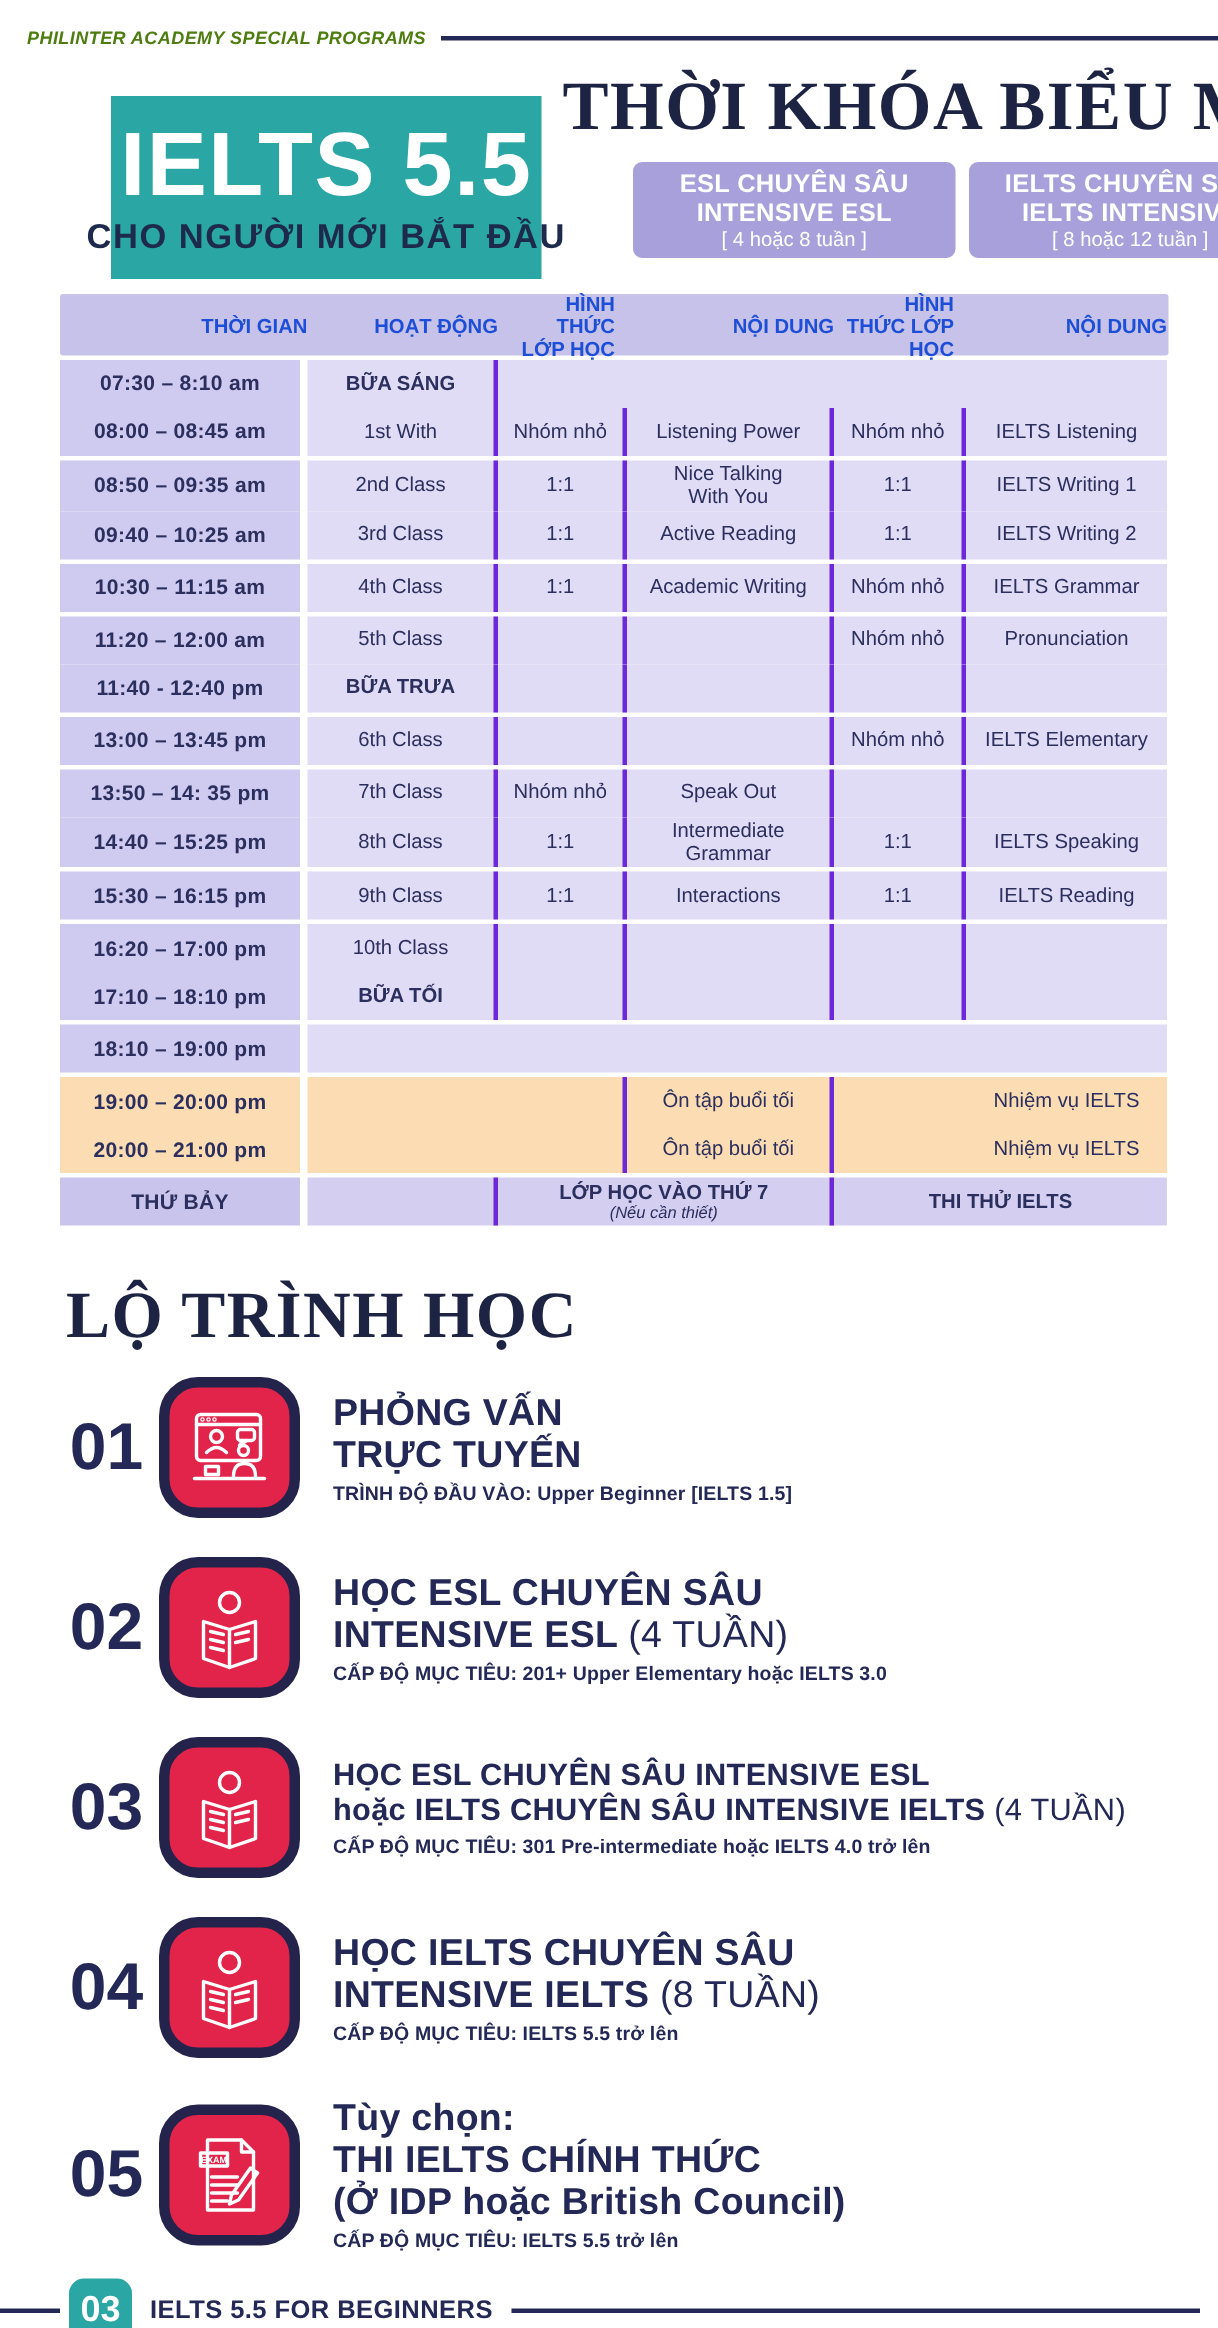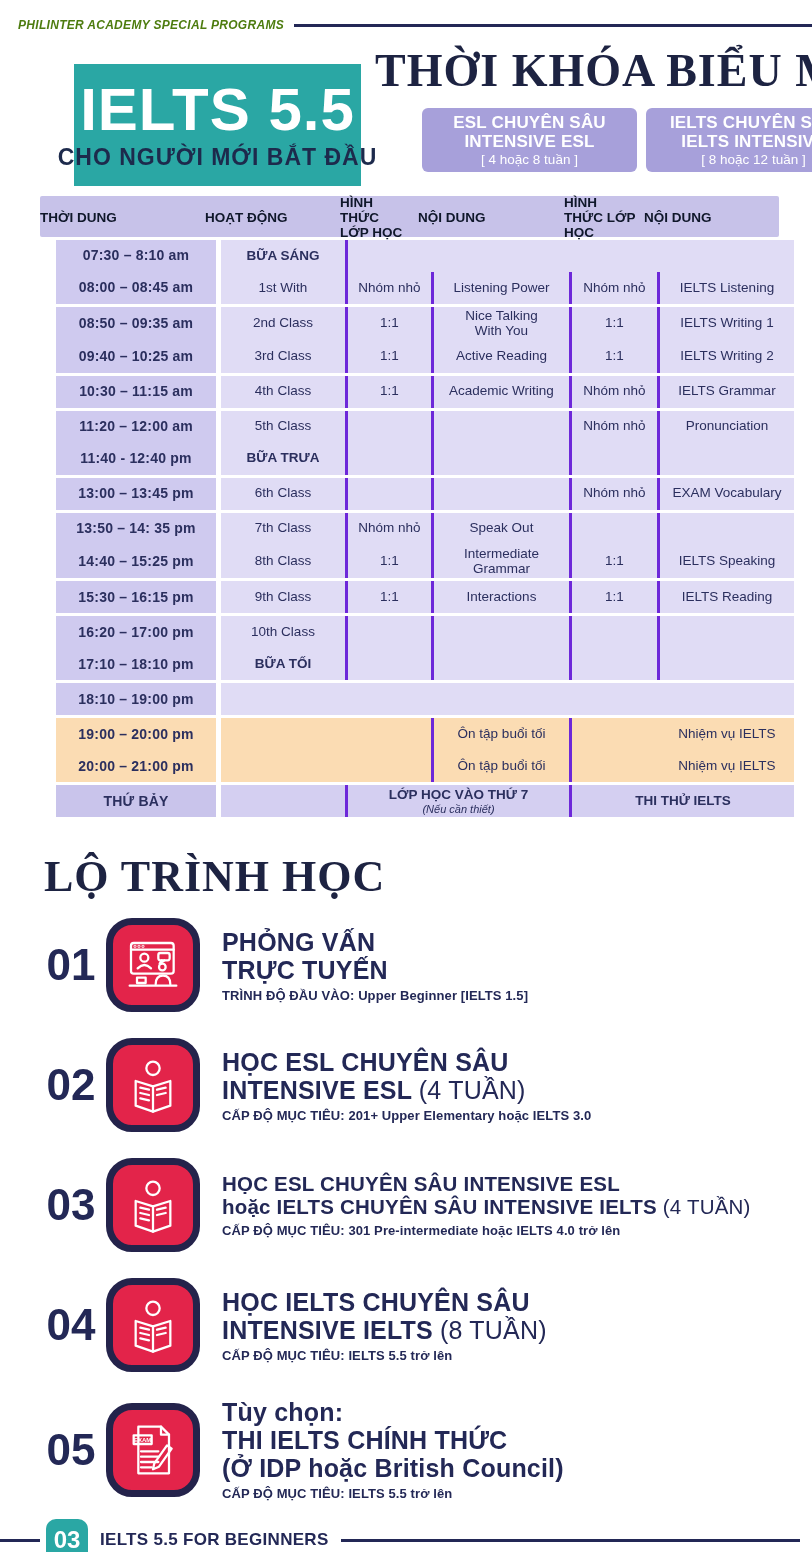--- a/index.html
+++ b/index.html
@@ -19,22 +19,22 @@
   .hero-right { flex:1; display:flex; flex-direction:column; align-items:center; margin-left:14px; }
   .main-title { font-weight:bold; font-size:46px; color:#1d2342; letter-spacing:1px; white-space:nowrap; line-height:1.1; }
   .prog-btns { display:flex; gap:9px; margin-top:11px; width:100%; justify-content:center; }
   .prog-btn { width:215px; height:64px; background:#a7a0da; border-radius:6px; color:#ffffff; display:flex; flex-direction:column; align-items:center; justify-content:center; line-height:1.12; }
   .pb1, .pb2 { font-weight:800; font-size:17px; letter-spacing:.2px;text-align:right; }
   .pb3 { font-weight:400; font-size:13.5px; margin-top:1px; }
 
   
   .tbl { margin:10px 33px 0 40px; }
   .thead { display:grid; grid-template-columns:165px 127px 86px 138px 88px 134px; background:#c7c2e9; height:41px; align-items:center; border-radius:2px; }
-  .th { text-align:left; font-weight:bold; font-size:13.5px; color:#0f172a; line-height:1.1; }
-  .block { margin-top:3px;margin-left:16px; }
+  .th { text-align:right; font-weight:bold; font-size:13.5px; color:#1d4ed8; line-height:1.1; }
+  .block { margin-top:3px; }
   .row { display:grid; grid-template-columns:160px 5px 127px 86px 138px 88px 134px; }
   .c { background:#e0dcf5; min-height:32px; display:flex; flex-direction:column; align-items:center; justify-content:center; text-align:center; font-size:13.5px; color:#2b2f5e; line-height:1.1; padding:2px 4px; }
   .time { background:#cfcaef; font-weight:600; font-size:14px; letter-spacing:.2px; }
   .gapcol { background:transparent; }
   .sep { border-right:3px solid #6d28d9; }
   .bold { font-weight:800; }
   .sp2 { grid-column:span 2; }
   .sp4 { grid-column:span 4; }
   .sp5 { grid-column:span 5; }
   .orange .c { background:#fbdcb3; }
@@ -88,21 +88,21 @@
         <div class="pb1">IELTS CHUYÊN SÂU</div>
         <div class="pb2">IELTS INTENSIVE</div>
         <div class="pb3">[ 8 hoặc 12 tuần ]</div>
       </div>
     </div>
   </div>
 </div>
 
 <div class="tbl">
   <div class="thead">
-    <div class="th">THỜI DUNG</div>
+    <div class="th">THỜI GIAN</div>
     <div class="th">HOẠT ĐỘNG</div>
     <div class="th" style="padding:0 8px;">HÌNH THỨC LỚP HỌC</div>
     <div class="th">NỘI DUNG</div>
     <div class="th" style="padding:0 8px;">HÌNH THỨC LỚP HỌC</div>
     <div class="th">NỘI DUNG</div>
   </div>
 
   <div class="block">
     <div class="row">
       <div class="c time bold">07:30 – 8:10 am</div>
@@ -176,21 +176,21 @@
   </div>
 
   <div class="block">
     <div class="row">
       <div class="c time">13:00 – 13:45 pm</div>
         <div class="gapcol"></div>
       <div class="c sep">6th Class</div>
       <div class="c sep"></div>
       <div class="c sep"></div>
       <div class="c sep">Nhóm nhỏ</div>
-      <div class="c">EXAM Vocabulary</div>
+      <div class="c">IELTS Elementary</div>
     </div>
   </div>
 
   <div class="block">
     <div class="row">
       <div class="c time">13:50 – 14: 35 pm</div>
         <div class="gapcol"></div>
       <div class="c sep">7th Class</div>
       <div class="c sep">Nhóm nhỏ</div>
       <div class="c sep">Speak Out</div>

